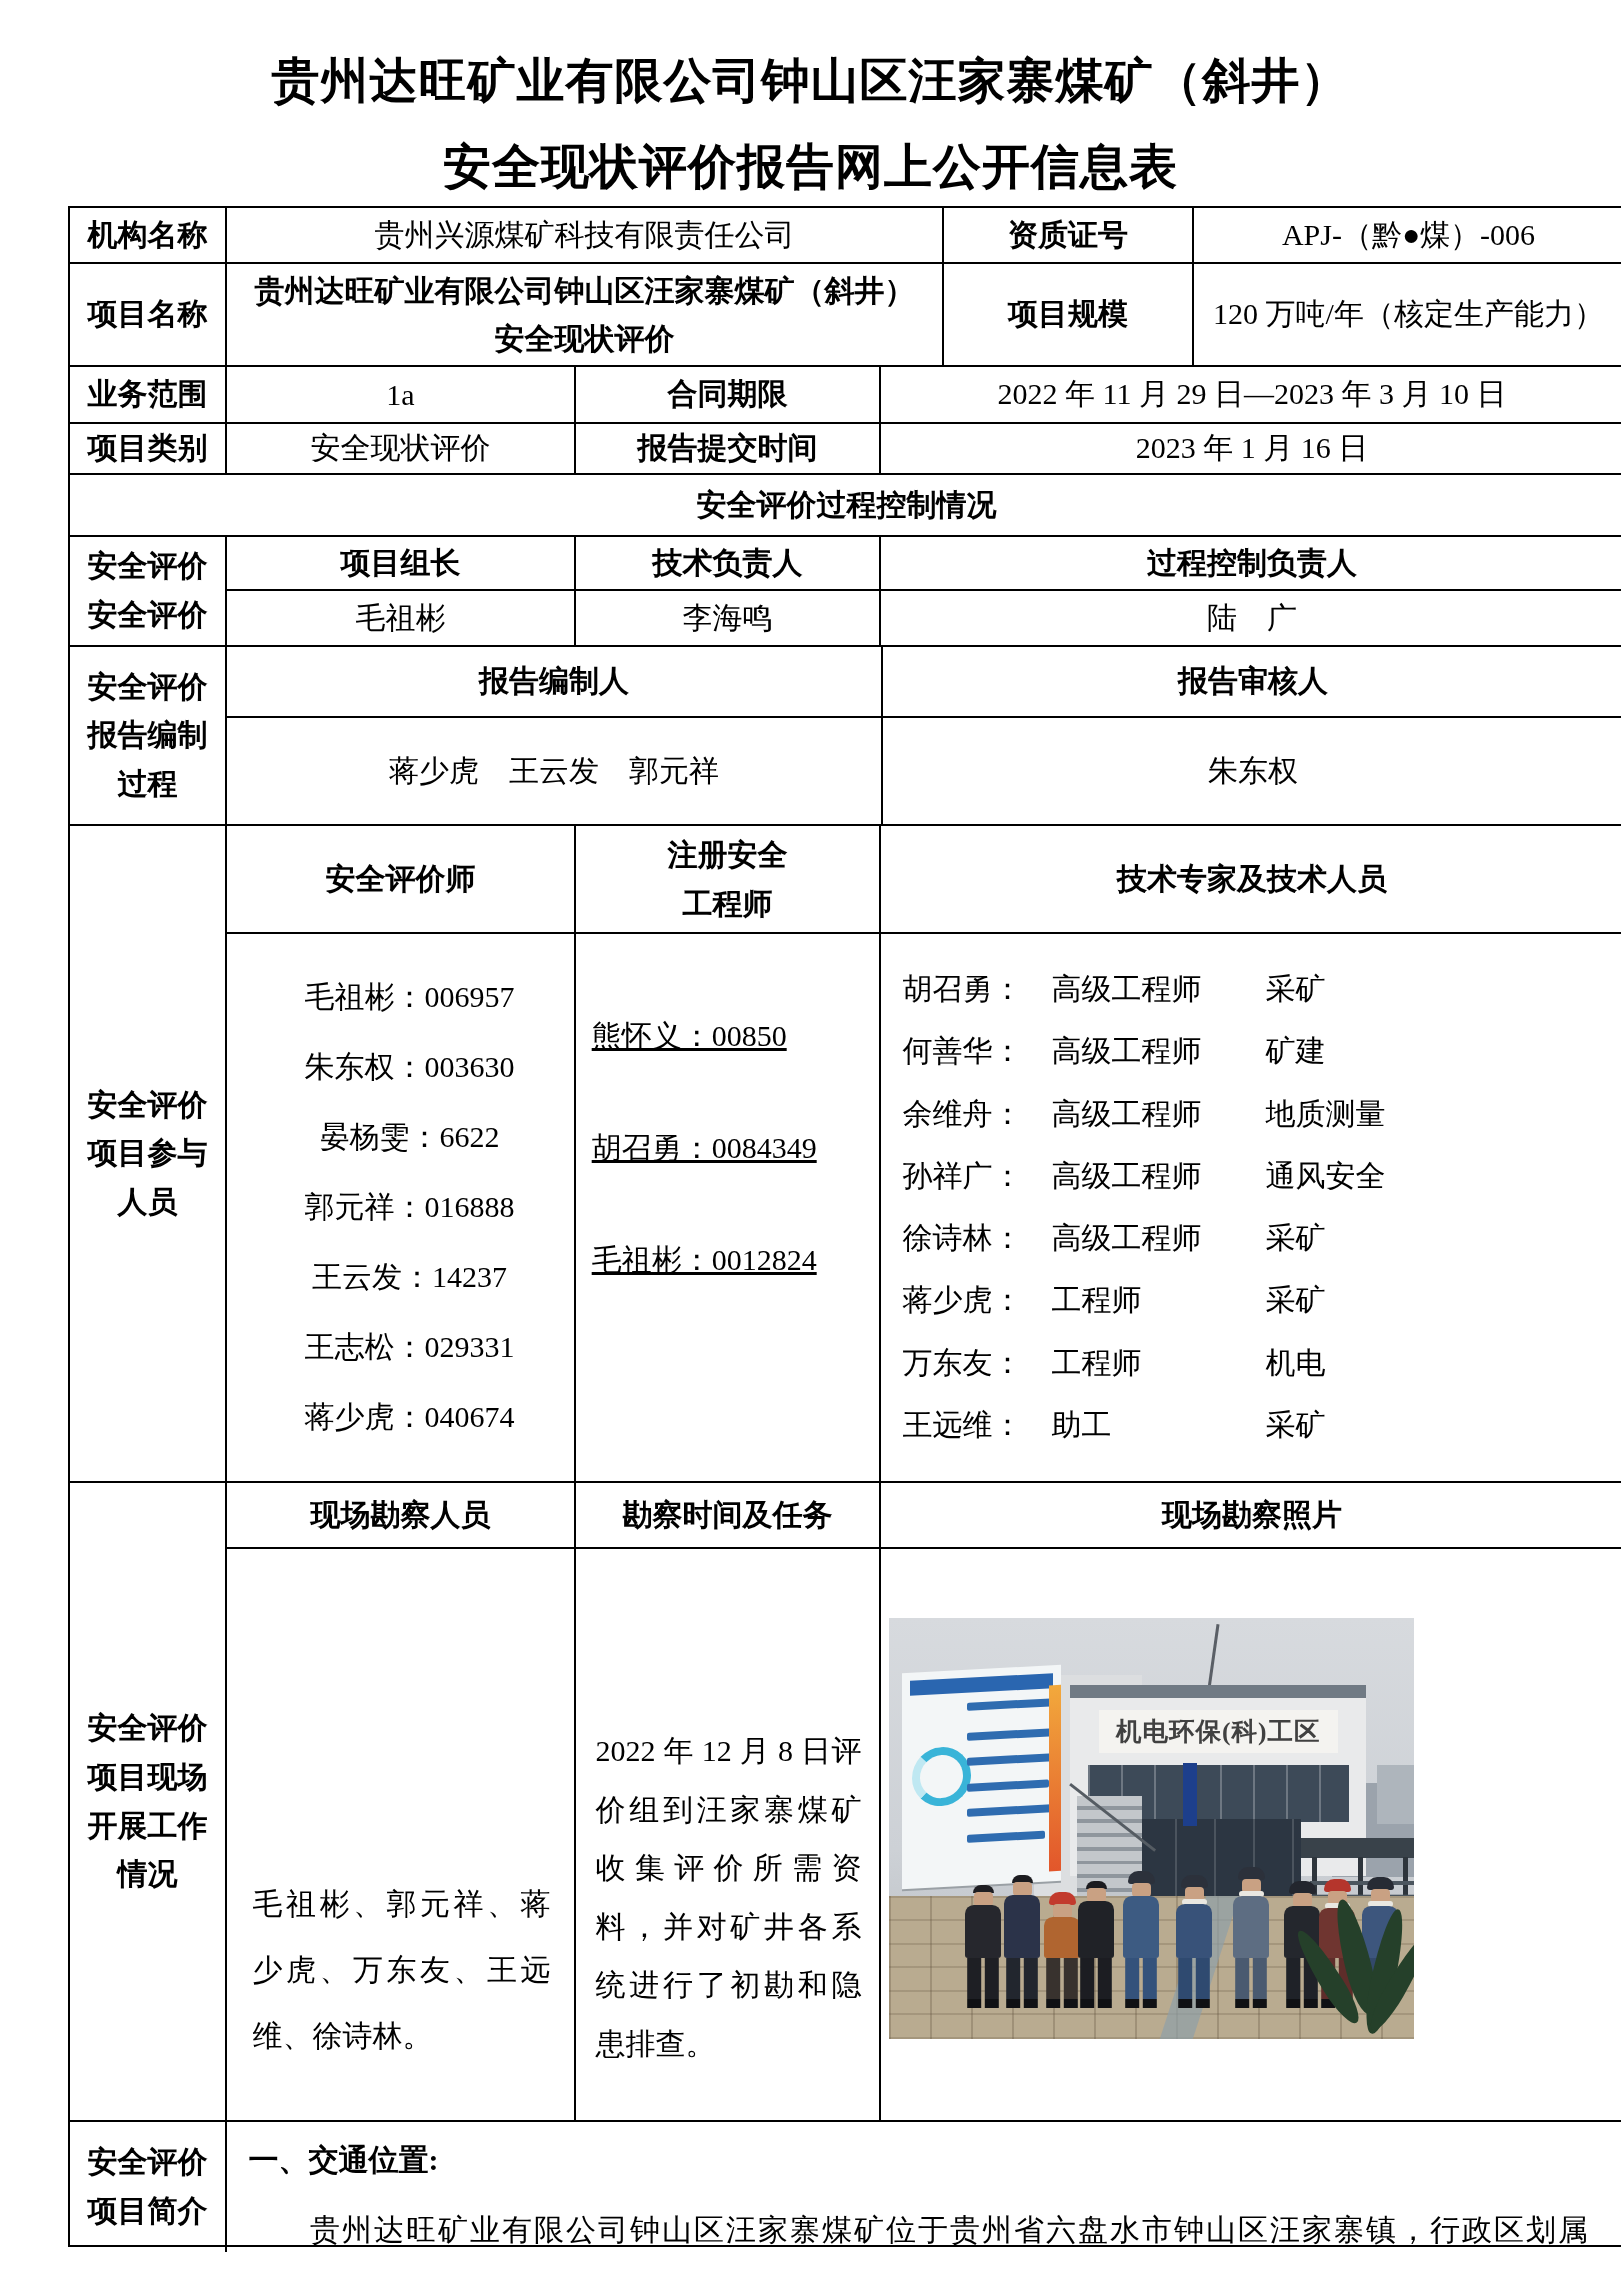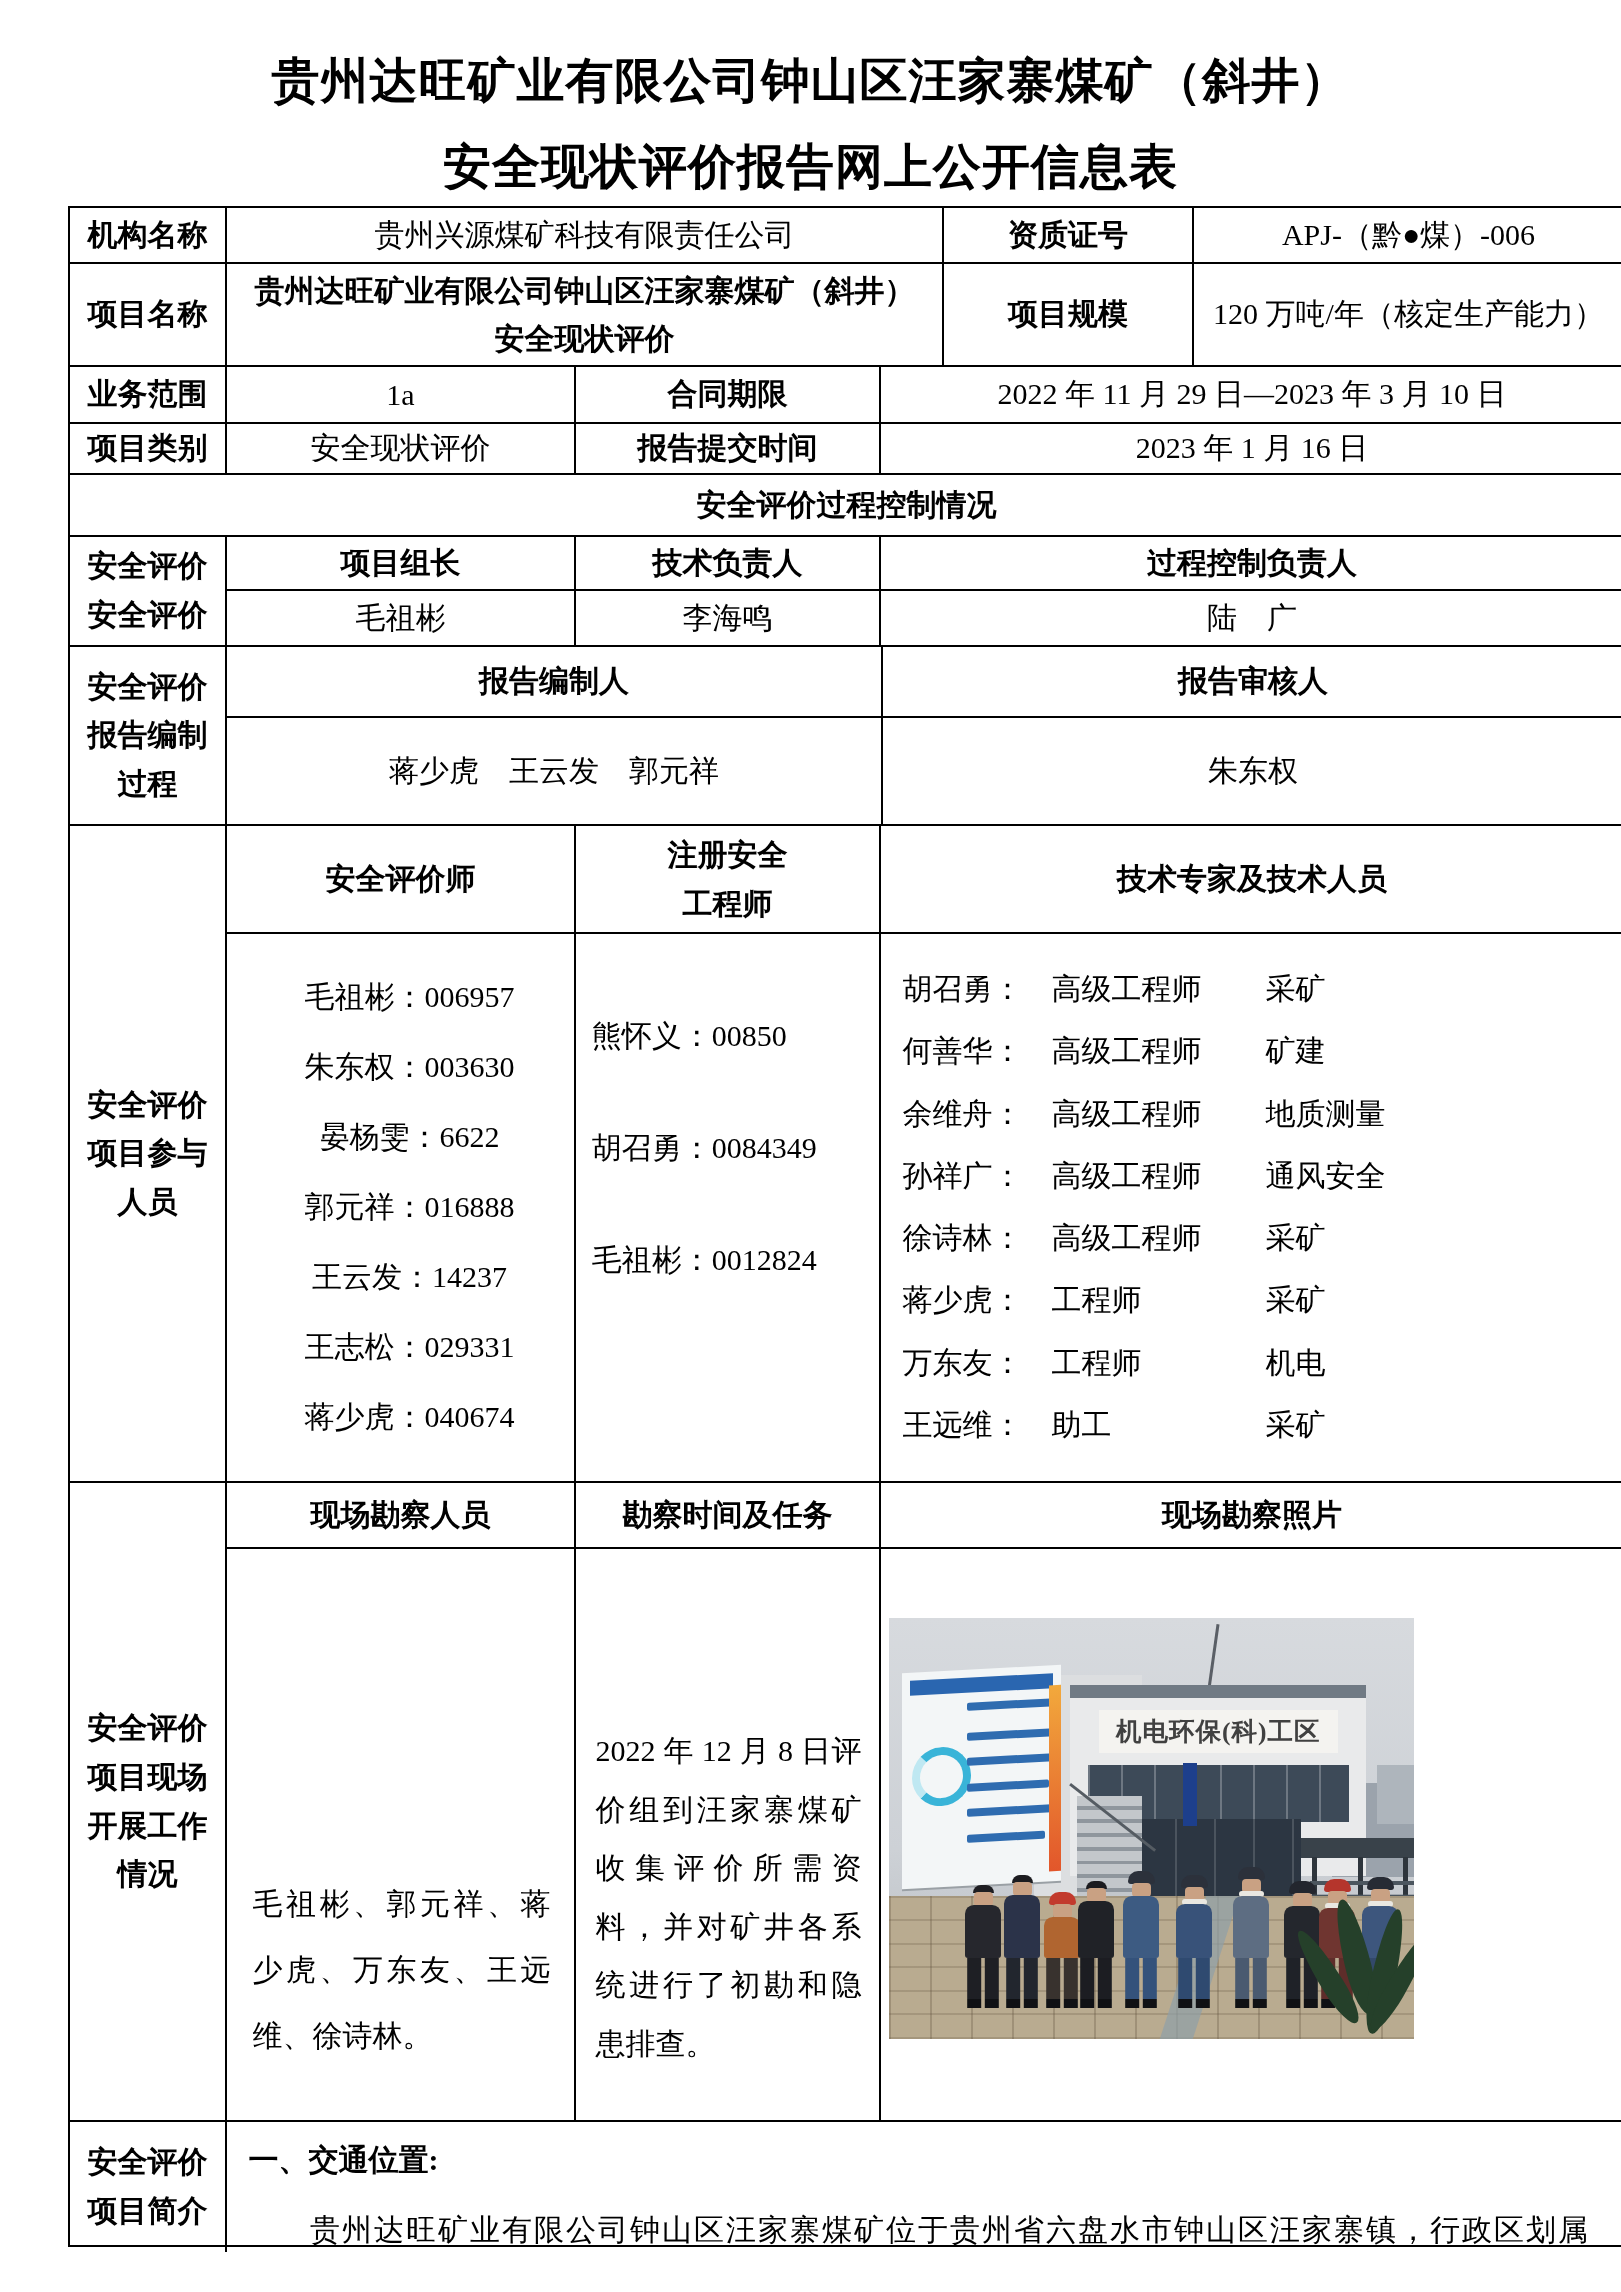--- a/index.html
+++ b/index.html
@@ -30,21 +30,21 @@
   .bold{font-weight:bold;}
   .subcol{display:flex;flex-direction:column;flex:1;box-sizing:border-box;}
   .subrow{display:flex;flex-direction:row;border-bottom:2px solid #000;box-sizing:border-box;flex:none;}
   .subrow.lastsub{border-bottom:none;}
   .wide2{width:656px;}
 
   
   .listcol{flex-direction:column;align-items:stretch;justify-content:space-evenly;padding:13.7px 0;}
   .listitem{text-align:center;padding-left:18px;white-space:nowrap;}
   .engcol{flex-direction:column;align-items:stretch;justify-content:center;gap:71px;padding-bottom:118px;}
-  .engitem{text-align:left;padding-left:15.7px;white-space:nowrap;}
+  .engitem{text-align:left;padding-left:15.7px;white-space:nowrap;text-decoration:underline;}
   .expcol{flex-direction:column;align-items:stretch;justify-content:space-evenly;padding:14px 0;}
   .exprow{display:flex;flex-direction:row;text-align:left;padding-left:21.6px;white-space:nowrap;}
   .expname{width:149px;} .exptitle{width:214px;} .expfield{flex:1;}
 
   
   .paracell{flex-direction:column;justify-content:flex-end;align-items:stretch;text-align:left;}
   .personnel-p{padding:0 23.5px 51px 25.5px;line-height:2.2;text-align:justify;}
   .task-p{padding:0 17.6px 47px 19.6px;line-height:1.95;text-align:justify;}
   .photocell{align-items:flex-start;justify-content:flex-start;}
 

